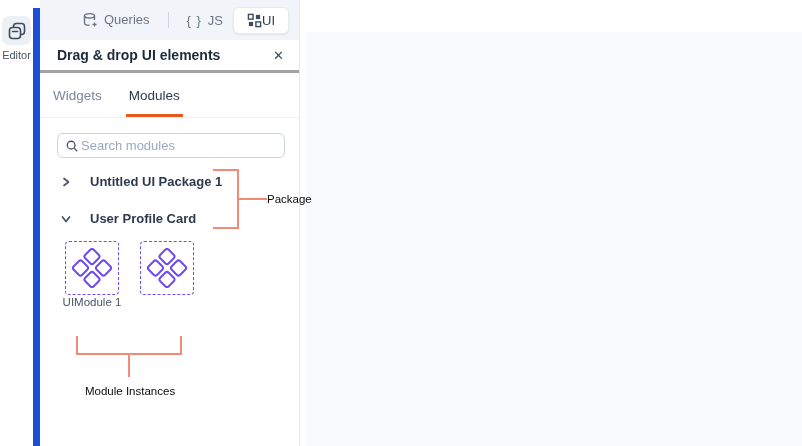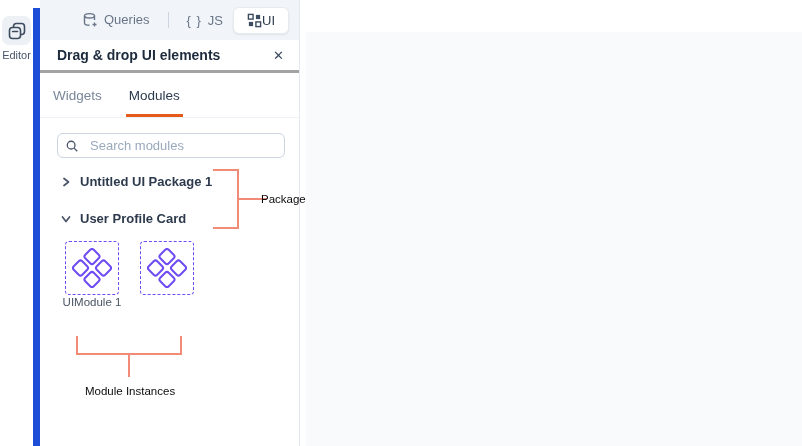--- a/index.html
+++ b/index.html
@@ -63,32 +63,32 @@
     cursor:pointer; position:relative; padding:0 2px;
   }
   .tab.active { color:#2b3a4d; font-weight:500; }
   .tab.active::after {
     content:""; position:absolute; left:-1px; right:-1px; bottom:0; height:3px;
     background:var(--accent,#e55a1b);
   }
 
   .search-wrap {
     margin:15px 14px 0 17px; height:25px; border:1px solid #cbd5e1;
-    border-radius:6px; display:flex; align-items:center; padding:0 7px; gap:11px;
+    border-radius:6px; display:flex; align-items:center; padding:0 7px; gap:2px;
     background:#fff;
   }
   .search-wrap input {
     border:none; outline:none; background:transparent; width:100%;
     font-size:13px; color:#334155; font-family:inherit;
   }
   .search-wrap input::placeholder { color:#9aa9bc; }
 
   .pkg-list { margin-top:5px; }
   .pkg-row {
-    display:flex; align-items:center; gap:9px; padding-left:21px; height:37px;
+    display:flex; align-items:center; gap:19px; padding-left:21px; height:37px;
     cursor:pointer;
   }
   .pkg-name { font-size:13px; font-weight:600; color:#2d3a4d; }
 
   .cards-row { display:flex; gap:21px; margin:4px 0 0 25px; }
   .module-col { display:flex; flex-direction:column; align-items:center; width:54px; }
   .module-card {
     width:54px; height:54px; border:1.5px dashed var(--module-purple,#6e4bf2);
     border-radius:4px; display:flex; align-items:center; justify-content:center;
     cursor:grab; background:#fff;
@@ -104,21 +104,21 @@
     background:var(--canvas,#f8fafc);
   }
 
   
   .ann { position:absolute; background:var(--annotation,#f18b77); }
   .ann-label { position:absolute; background:none; color:#0b0b0b; font-size:11.5px; white-space:nowrap; }
   .pk-line-top    { left:213px; top:169px; width:26px; height:2px; }
   .pk-line-vert   { left:237px; top:169px; width:2px;  height:60px; }
   .pk-line-mid    { left:239px; top:198px; width:28px; height:2px; }
   .pk-line-bottom { left:213px; top:227px; width:26px; height:2px; }
-  .pk-label       { left:261px; top:193px; }
+  .pk-label       { left:267px; top:193px; }
   .mi-line-left   { left:76px;  top:336px; width:2px;  height:19px; }
   .mi-line-right  { left:180px; top:336px; width:2px;  height:19px; }
   .mi-line-horiz  { left:76px;  top:353px; width:106px; height:2px; }
   .mi-line-stem   { left:128px; top:355px; width:2px;  height:22px; }
   .mi-label       { left:85px;  top:385px; }
 
   svg { display:block; }
 </style>
 </head>
 <body>

